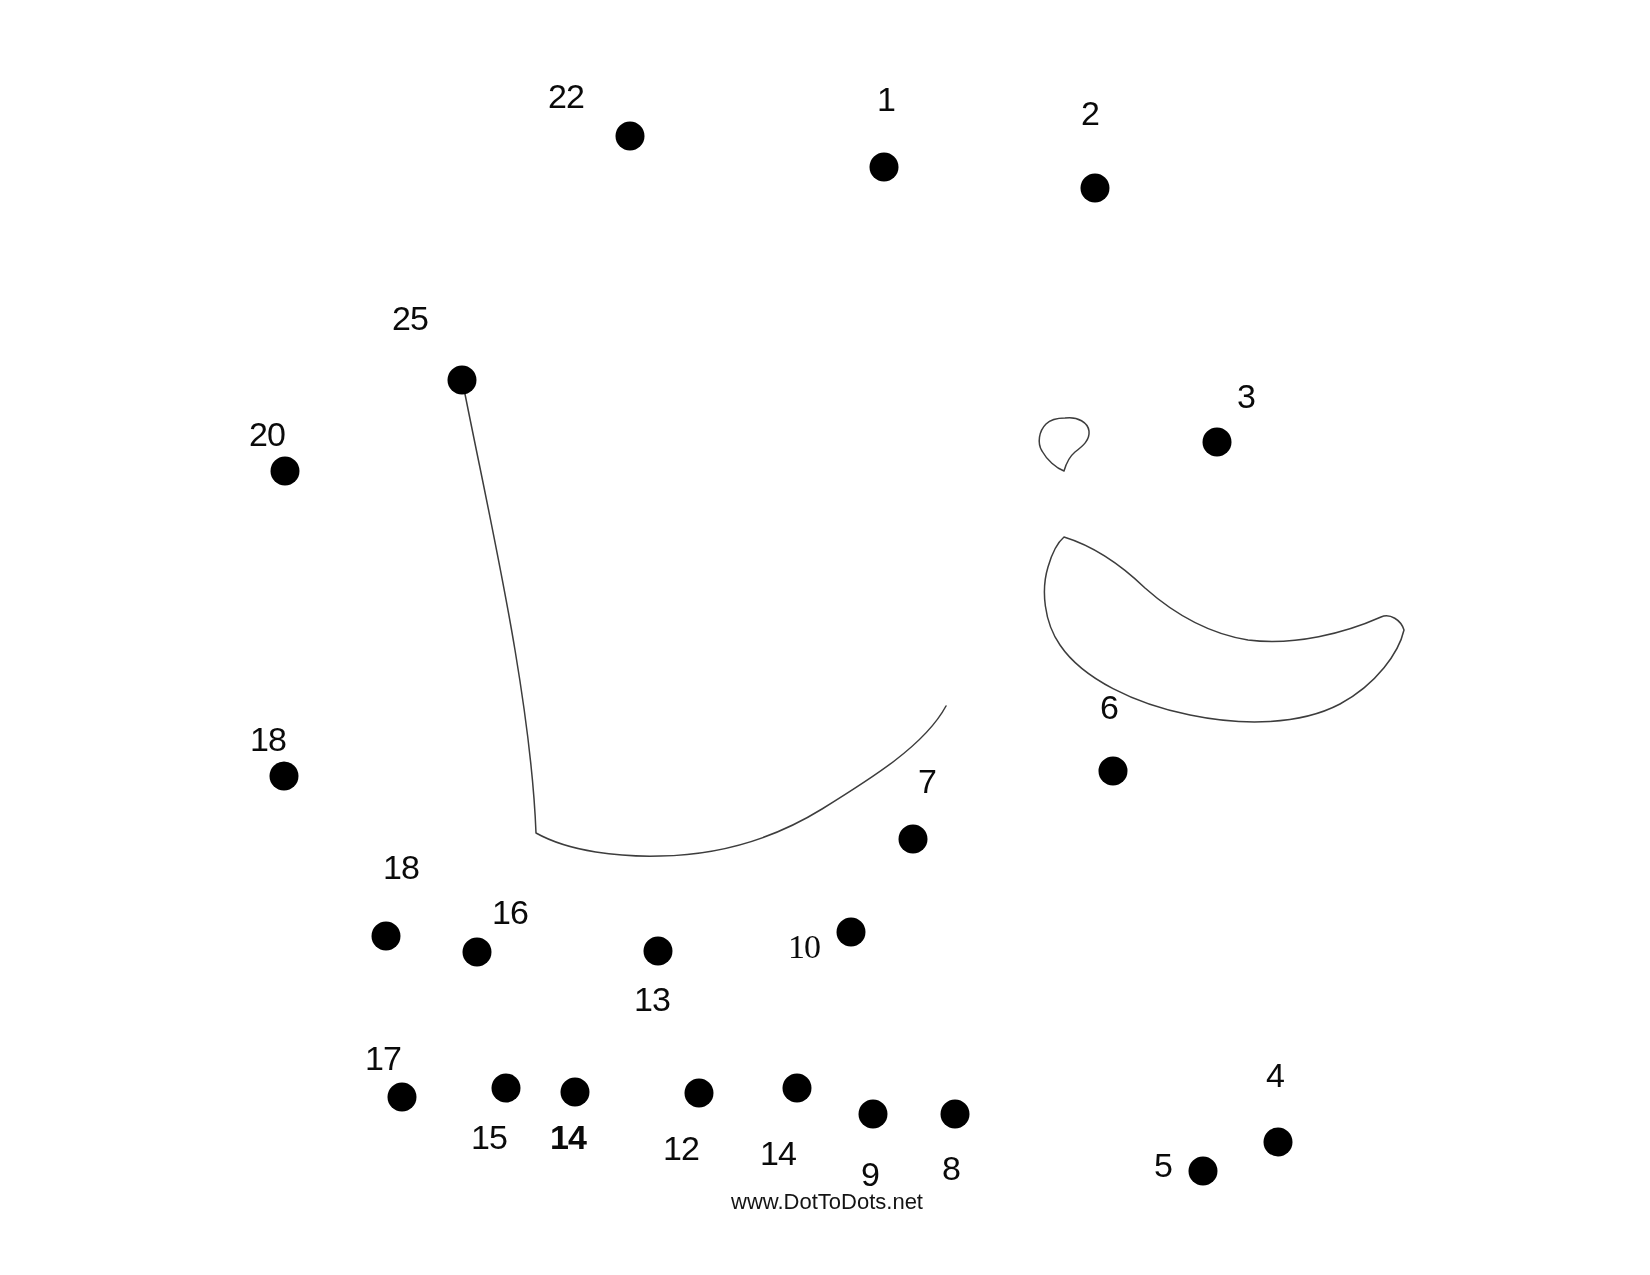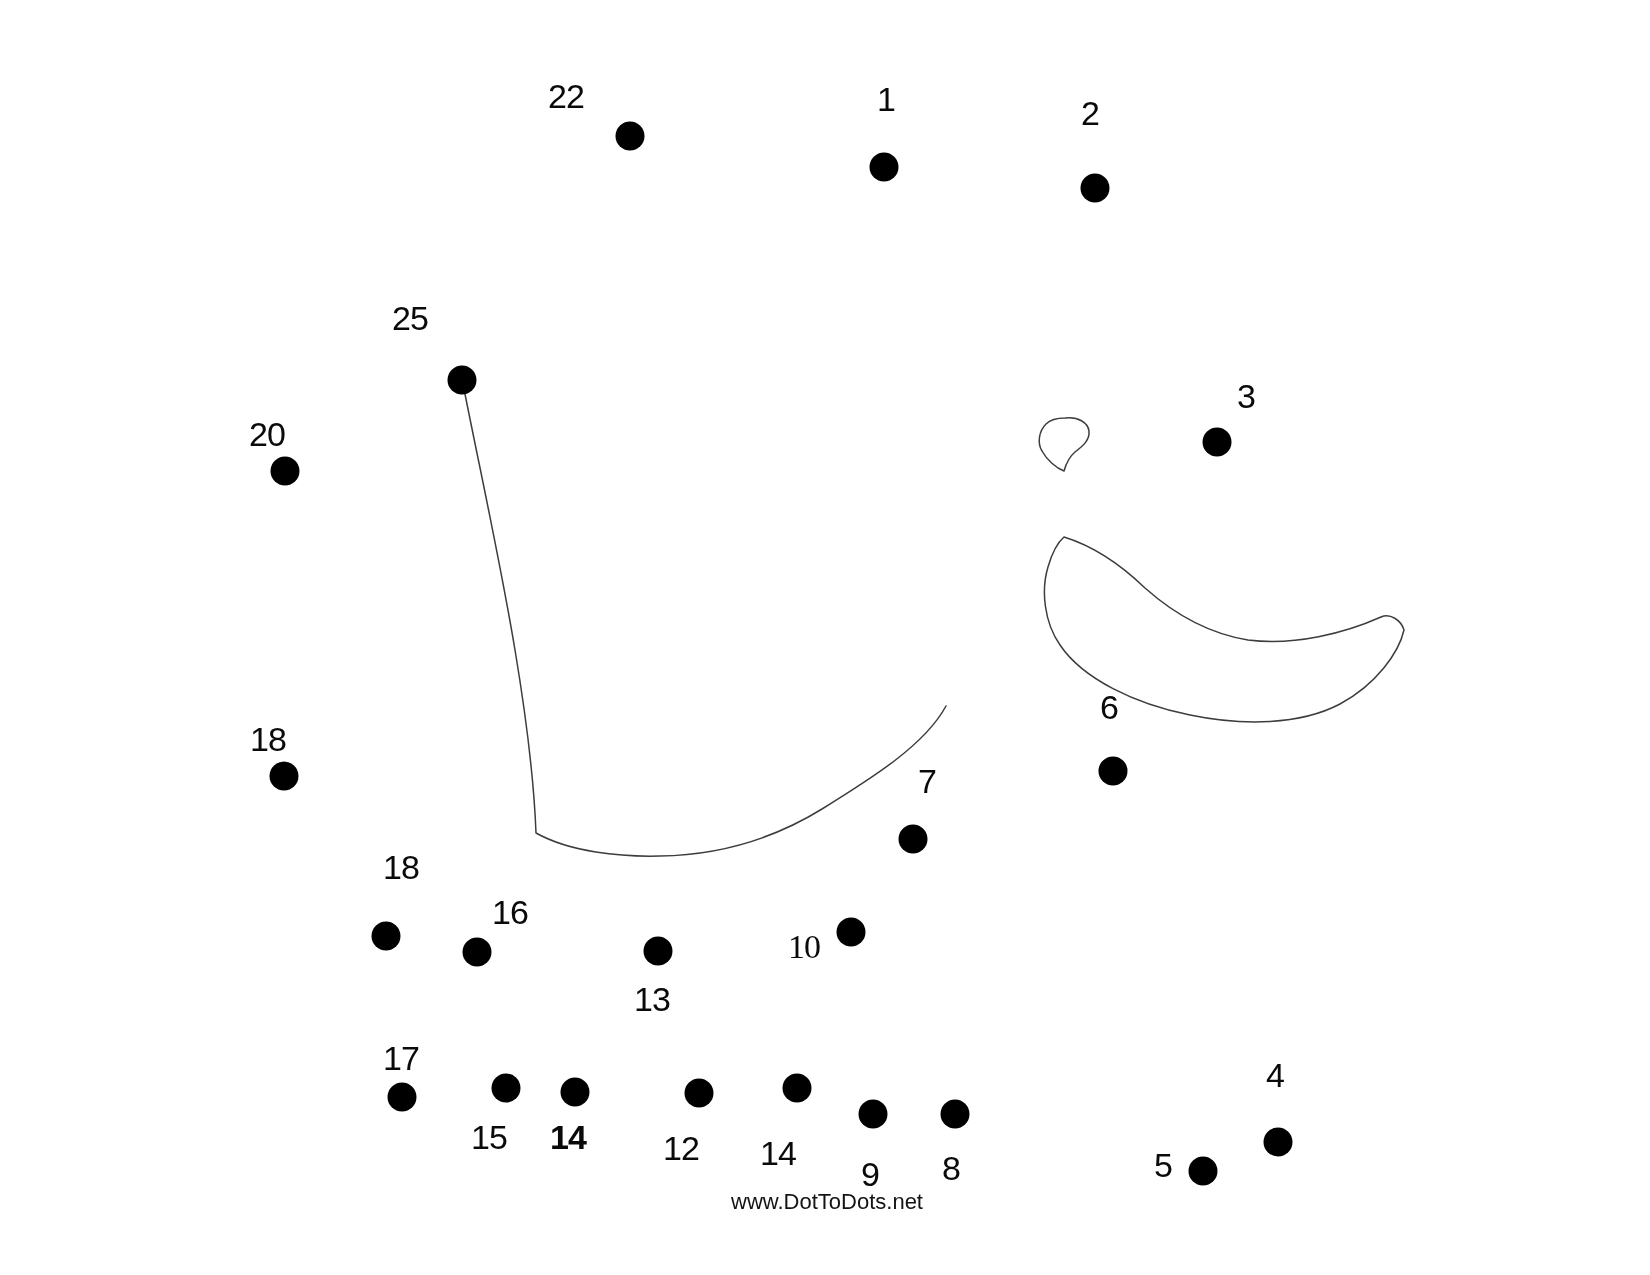--- a/index.html
+++ b/index.html
@@ -91,21 +91,21 @@
       <span class="dot-label" style="left: 681px; top: 1148px;">12</span>
       <div class="dot" style="left: 658px; top: 951px; width: 29px; height: 29px;"></div>
       <span class="dot-label" style="left: 652px; top: 999px;">13</span>
       <div class="dot" style="left: 575px; top: 1092px; width: 29px; height: 29px;"></div>
       <span class="dot-label" style="left: 568px; top: 1137px; font-weight: bold;">14</span>
       <div class="dot" style="left: 506px; top: 1088px; width: 29px; height: 29px;"></div>
       <span class="dot-label" style="left: 489px; top: 1137px;">15</span>
       <div class="dot" style="left: 477px; top: 952px; width: 29px; height: 29px;"></div>
       <span class="dot-label" style="left: 510px; top: 912px; text-align: center;">16</span>
       <div class="dot" style="left: 402px; top: 1097px; width: 29px; height: 29px;"></div>
-      <span class="dot-label" style="left: 401px; top: 1058px; text-align: right;">17</span>
+      <span class="dot-label" style="left: 383px; top: 1058px; text-align: right;">17</span>
       <div class="dot" style="left: 386px; top: 936px; width: 29px; height: 29px;"></div>
       <span class="dot-label" style="left: 401px; top: 867px;">18</span>
       <div class="dot" style="left: 284px; top: 776px; width: 29px; height: 29px;"></div>
       <span class="dot-label" style="left: 268px; top: 739px;">18</span>
       <div class="dot" style="left: 285px; top: 471px; width: 29px; height: 29px;"></div>
       <span class="dot-label" style="left: 267px; top: 434px;">20</span>
       <div class="dot" style="left: 462px; top: 380px; width: 29px; height: 29px;"></div>
       <span class="dot-label" style="left: 410px; top: 318px;">25</span>
       <div class="dot" style="left: 630px; top: 136px; width: 29px; height: 29px;"></div>
       <span class="dot-label" style="left: 566px; top: 96px;">22</span>

